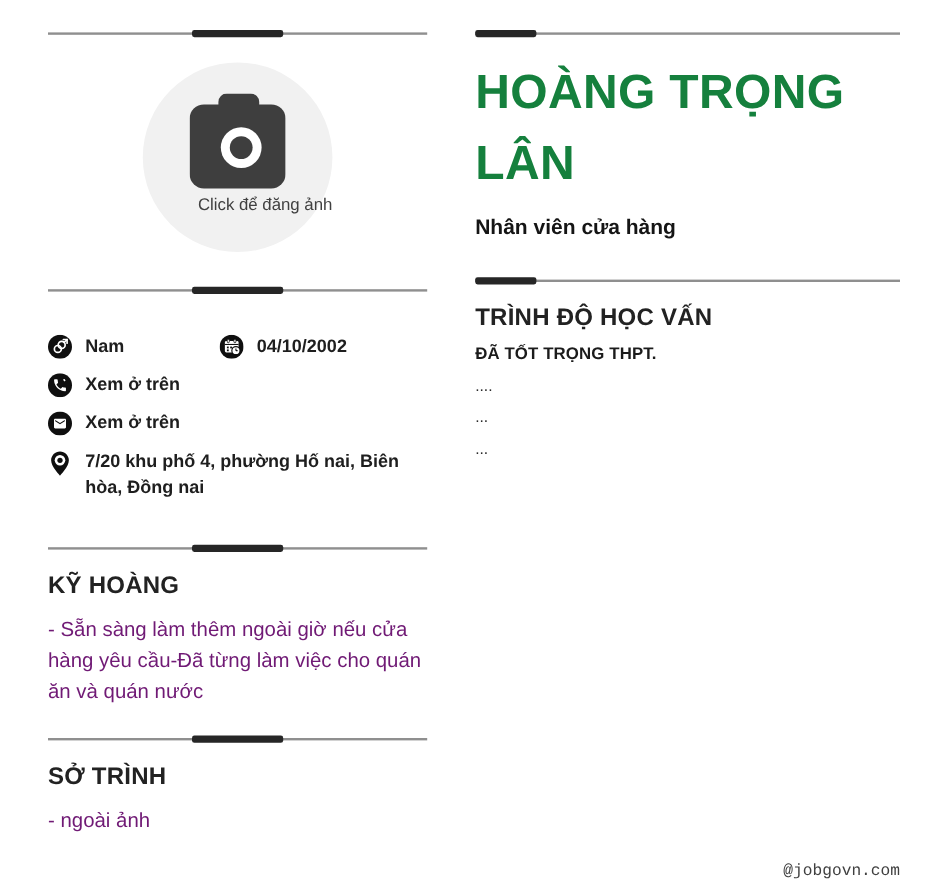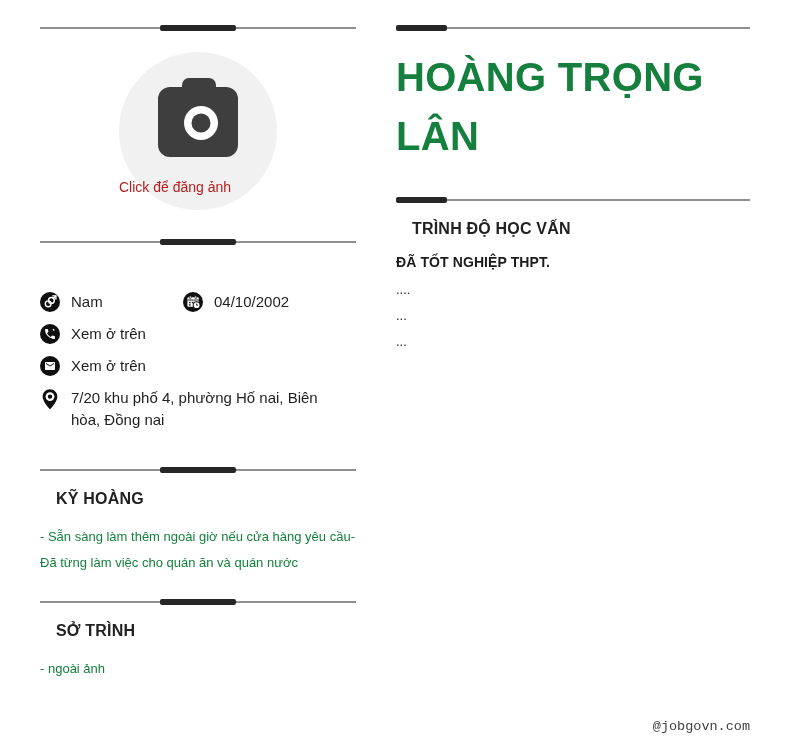--- a/index.html
+++ b/index.html
@@ -27,36 +27,36 @@
   .d-skill  { margin-top: 36px; }
   .d-hobby  { margin-top: 23px; }
 
   
   .photo {
     margin: 21px auto 0; width: 158px; height: 158px;
     border-radius: 50%; background: #f1f1f1; position: relative; cursor: pointer;
   }
   .camera { position: absolute; left: 50%; top: 26px; transform: translateX(-50%); }
   .photo-label {
-    position: absolute; left: 0; right: 0; top: 127px;
-    text-align: left; font-size: 14px; color: #b91c1c;
-  }
-
-  
-  .info { margin-top: 46px; }
+    position: absolute; left: 0; right: 0; top: 110px;
+    text-align: right; font-size: 14px; color: #404040;
+  }
+
+  
+  .info { margin-top: 33px; font-weight: bold; }
   .info-row { display: flex; margin-bottom: 10px; }
   .info-item { display: flex; align-items: flex-start; gap: 11px; font-size: 15px; line-height: 22px; }
   .info-item.w { width: 143px; }
   .ic { flex: 0 0 auto; margin-top: 1px; }
   .addr { max-width: 275px; }
 
   
-  .sec-title { margin: 16px; font-size: 16px; font-weight: bold; color: #222; letter-spacing: 0.2px; }
+  .sec-title { margin: 0; font-size: 20px; font-weight: bold; color: #222; letter-spacing: 0.2px; }
   .sec-title.mt { margin-top: 17px; }
-  .sec-body { margin: 12px 0 0 0; font-size: 13px; line-height: 26px; color: #15803d; }
+  .sec-body { margin: 12px 0 0 0; font-size: 17px; line-height: 26px; color: #701a75; }
 
   
   .name {
     margin: 17px 0 0 0; font-size: 40px; line-height: 59px;
     font-weight: bold; color: #15803d; letter-spacing: 0.3px;
   }
   .job-title { margin: 13px 0 0 0; font-size: 17.5px; font-weight: bold; color: #151515; }
   .d-right2 { margin-top: 31px; }
   .edu-status { margin: 9px 0 0 0; font-size: 14px; font-weight: bold; color: #1b1b1b; letter-spacing: 0.1px; }
   .edu-line { margin: 0; font-size: 13px; line-height: 26px; color: #2a2a2a; }
@@ -183,28 +183,29 @@
   </aside>
 
   <main class="col-right">
 
     <div class="divider start d-top">
       <span class="line"></span>
         <span class="thick"></span>
     </div>
 
     <h1 class="name">HOÀNG TRỌNG LÂN</h1>
+    <h3 class="job-title">Nhân viên cửa hàng</h3>
 
     <div class="divider start d-right2">
       <span class="line"></span>
         <span class="thick"></span>
     </div>
 
     <h2 class="sec-title mt">TRÌNH ĐỘ HỌC VẤN</h2>
-    <p class="edu-status">ĐÃ TỐT NGHIỆP THPT.</p>
+    <p class="edu-status">ĐÃ TỐT TRỌNG THPT.</p>
     <div class="edu-lines">
       <p class="edu-line">....</p>
       <p class="edu-line">...</p>
       <p class="edu-line">...</p>
     </div>
 
   </main>
 
   <div class="watermark">@jobgovn.com</div>
 

